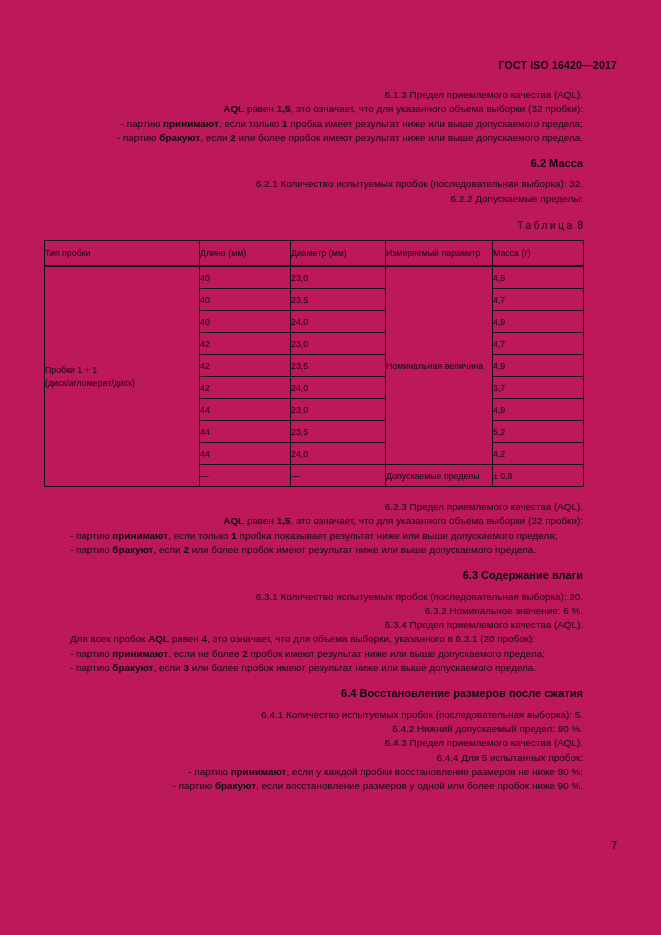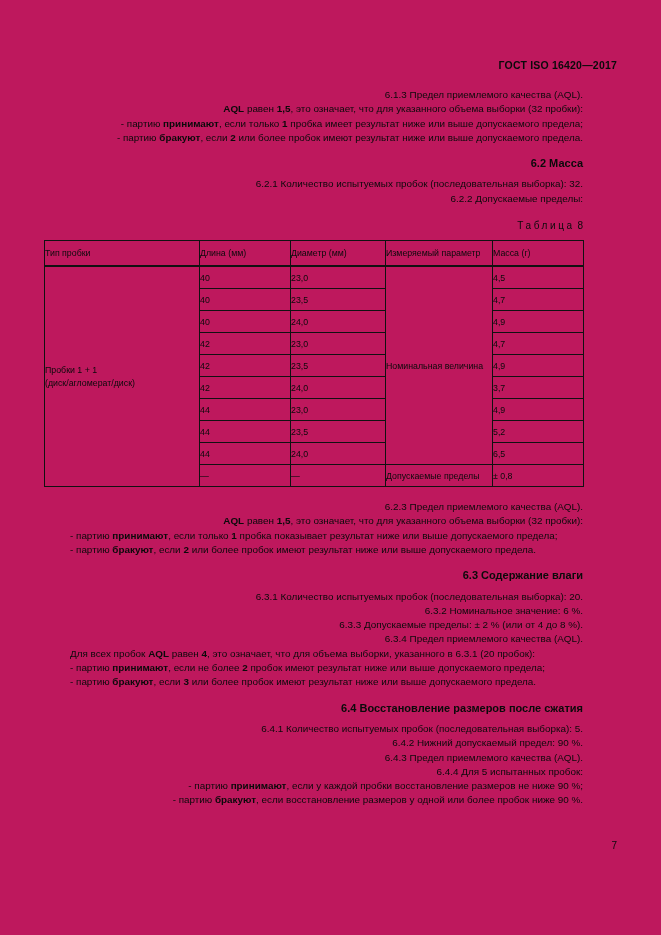--- a/index.html
+++ b/index.html
@@ -203,21 +203,21 @@
           <td class="outer-r">4,9</td>
         </tr>
         <tr>
           <td>44</td>
           <td>23,5</td>
           <td class="outer-r">5,2</td>
         </tr>
         <tr>
           <td>44</td>
           <td>24,0</td>
-          <td class="outer-r">6,5</td>
+          <td class="outer-r">4,2</td>
         </tr>
         <tr>
           <td>—</td>
           <td>—</td>
           <td>Допускаемые пределы</td>
           <td class="outer-r">± 0,8</td>
         </tr>
       </tbody>
     </table>
 
@@ -227,21 +227,20 @@
     <p class="indent"><b>AQL</b><span> равен </span><b>1,5</b><span>, это означает, что для указанного объема выборки (32 пробки):</span></p>
     <p class="indent just"><span>-  партию </span><b>принимают</b><span>, если только </span><b>1</b><span> пробка показывает результат ниже или выше допускаемого предела;</span></p>
     <p class="indent just"><span>-  партию </span><b>бракуют</b><span>, если </span><b>2</b><span> или более пробок имеют результат ниже или выше допускаемого предела.</span></p>
 
     <div class="sp-md"></div>
 
     <p class="h-sec">6.3 Содержание влаги</p>
     <div class="sp-sm"></div>
     <p class="indent">6.3.1 Количество испытуемых пробок (последовательная выборка): 20.</p>
     <p class="indent">6.3.2 Номинальное значение: 6 %.</p>
-    <p class="indent">6.3.3 Допускаемые пределы: ± 2 % (или от 4 до 8 %).</p>
     <p class="indent">6.3.4 Предел приемлемого качества (AQL).</p>
     <p class="indent just"><span>Для всех пробок </span><b>AQL</b><span> равен </span><b>4</b><span>, это означает, что для объема выборки, указанного в 6.3.1 (20 пробок):</span></p>
     <p class="indent just"><span>-  партию </span><b>принимают</b><span>, если не более </span><b>2</b><span> пробок имеют результат ниже или выше допускаемого предела;</span></p>
     <p class="indent just"><span>-  партию </span><b>бракуют</b><span>, если </span><b>3</b><span> или более пробок имеют результат ниже или выше допускаемого предела.</span></p>
 
     <div class="sp-md"></div>
 
     <p class="h-sec">6.4 Восстановление размеров после сжатия</p>
     <div class="sp-sm"></div>
     <p class="indent">6.4.1 Количество испытуемых пробок (последовательная выборка): 5.</p>

